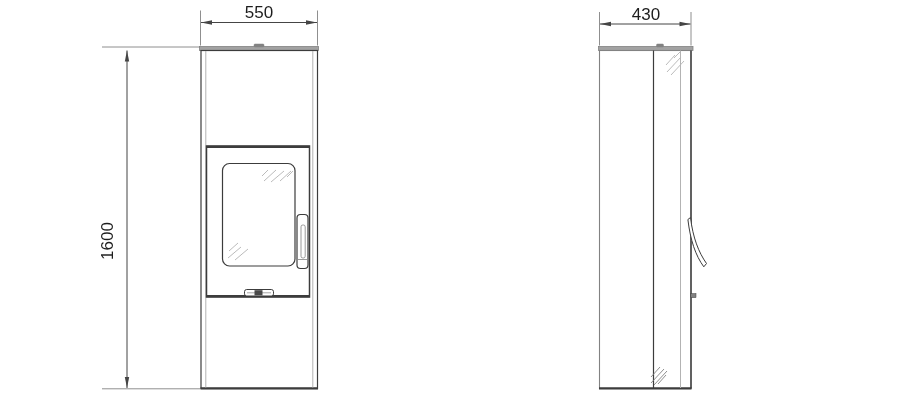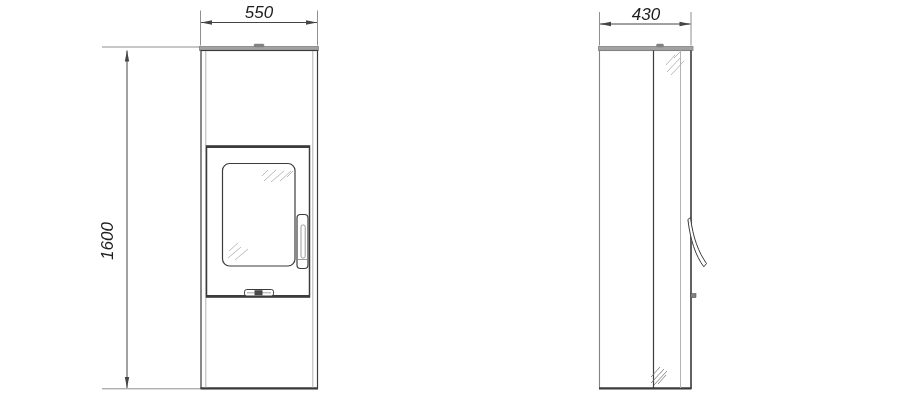--- a/index.html
+++ b/index.html
@@ -7,21 +7,20 @@
     padding: 0;
     background: #ffffff;
     font-family: "Liberation Sans", sans-serif;
   }
   #canvas {
     position: relative;
     width: 900px;
     height: 400px;
     background: var(--background, #ffffff);
     overflow: hidden;
-    font-style: italic;
   }
   svg { display: block; }
 
   
   .s-dark   { stroke: var(--line-dark, #3c3c3c); fill: none; }
   .s-med    { stroke: var(--line-medium, #808080); fill: none; }
   .s-light  { stroke: var(--line-light, #b3b3b3); fill: none; }
   .body-fill{ fill: var(--background, #ffffff); }
   .plate    { fill: var(--plate-fill, #a0a0a0); stroke: var(--line-medium, #808080); stroke-width: 0.8; }
   .bump     { fill: var(--line-medium, #808080); stroke: var(--line-medium, #808080); stroke-width: 0.5; }

